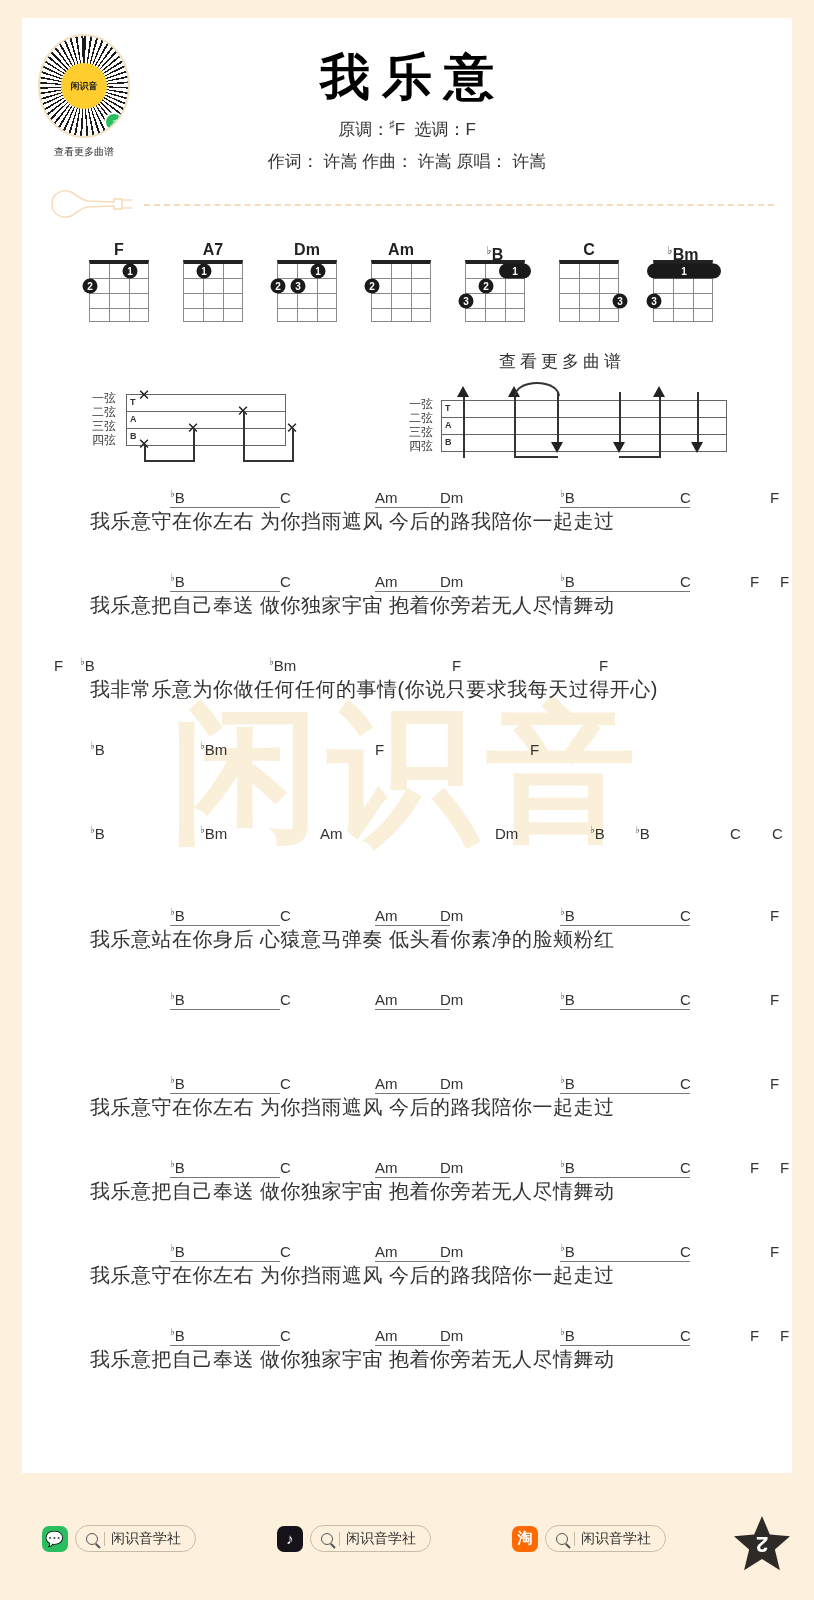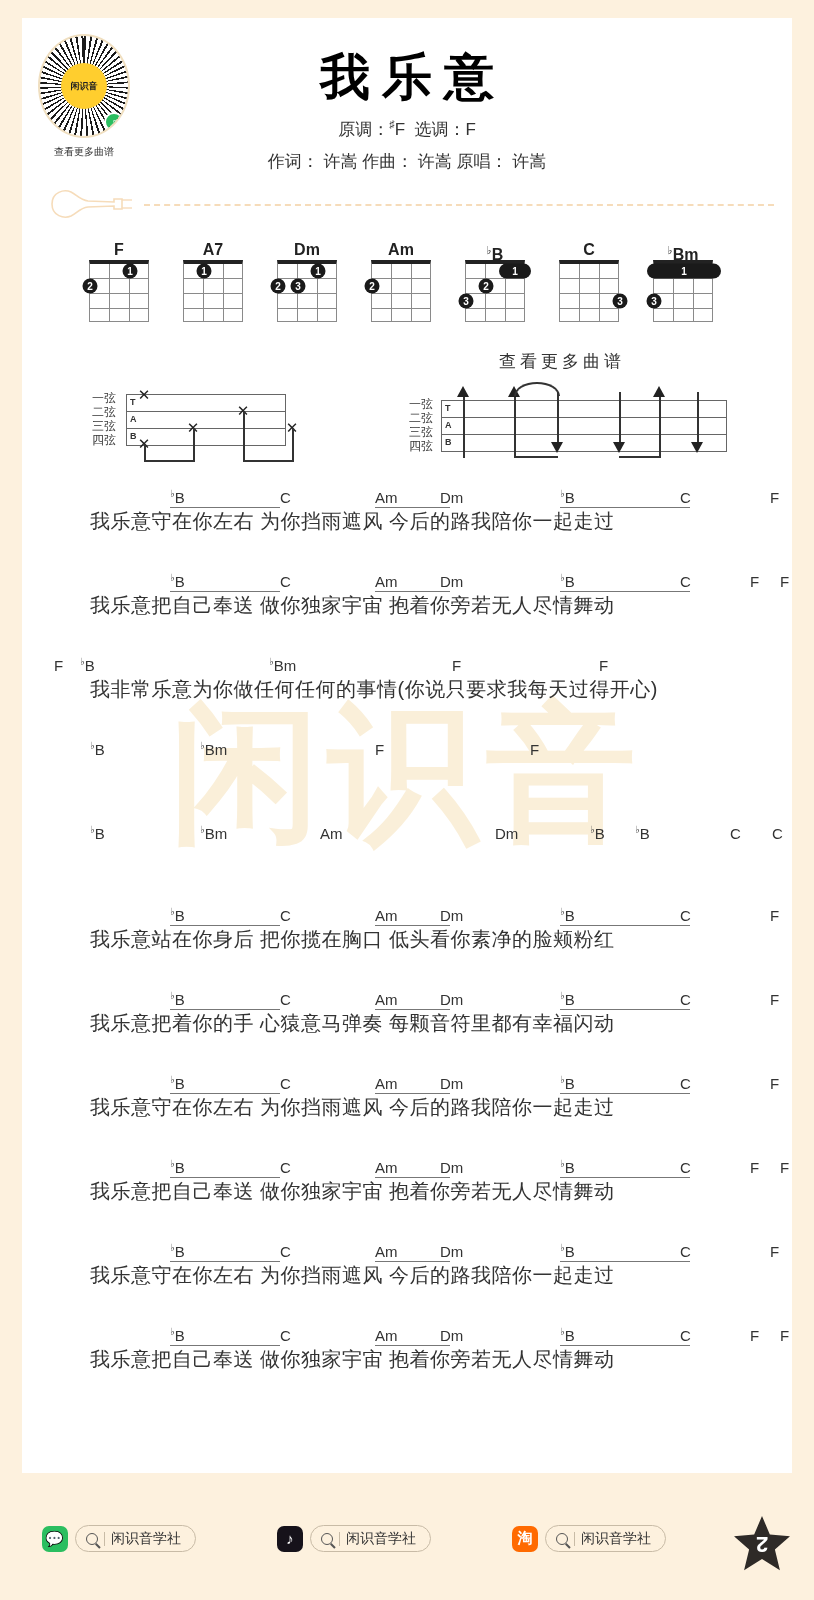--- a/index.html
+++ b/index.html
@@ -451,36 +451,35 @@
             <span class="ul" style="left: 80px; width: 110px;"></span>
             <span class="ch" style="left: 190px;"><span>C</span></span>
             <span class="ch" style="left: 285px;"><span>Am</span></span>
             <span class="ul" style="left: 285px; width: 75px;"></span>
             <span class="ch" style="left: 350px;"><span>Dm</span></span>
             <span class="ch" style="left: 470px;"><sup>♭</sup><span>B</span></span>
             <span class="ul" style="left: 470px; width: 130px;"></span>
             <span class="ch" style="left: 590px;"><span>C</span></span>
             <span class="ch" style="left: 680px;"><span>F</span></span>
           </div>
-          <div class="lyr">我乐意站在你身后 把你揽在胸口 低头看你素净的脸颊粉红</div>
+          <div class="lyr">我乐意站在你身后 心猿意马弹奏 低头看你素净的脸颊粉红</div>
         </div>
         <div class="line" style="left: 68px; top: 968px;">
           <div class="chordrow">
             <span class="ch" style="left: 80px;"><sup>♭</sup><span>B</span></span>
             <span class="ul" style="left: 80px; width: 110px;"></span>
             <span class="ch" style="left: 190px;"><span>C</span></span>
             <span class="ch" style="left: 285px;"><span>Am</span></span>
             <span class="ul" style="left: 285px; width: 75px;"></span>
             <span class="ch" style="left: 350px;"><span>Dm</span></span>
             <span class="ch" style="left: 470px;"><sup>♭</sup><span>B</span></span>
             <span class="ul" style="left: 470px; width: 130px;"></span>
             <span class="ch" style="left: 590px;"><span>C</span></span>
             <span class="ch" style="left: 680px;"><span>F</span></span>
           </div>
-          <div class="lyr">我乐意把着你的手 心猿意马弹奏 每颗音符里都有幸福闪动</div>
         </div>
         <div class="line" style="left: 68px; top: 1052px;">
           <div class="chordrow">
             <span class="ch" style="left: 80px;"><sup>♭</sup><span>B</span></span>
             <span class="ul" style="left: 80px; width: 110px;"></span>
             <span class="ch" style="left: 190px;"><span>C</span></span>
             <span class="ch" style="left: 285px;"><span>Am</span></span>
             <span class="ul" style="left: 285px; width: 75px;"></span>
             <span class="ch" style="left: 350px;"><span>Dm</span></span>
             <span class="ch" style="left: 470px;"><sup>♭</sup><span>B</span></span>

